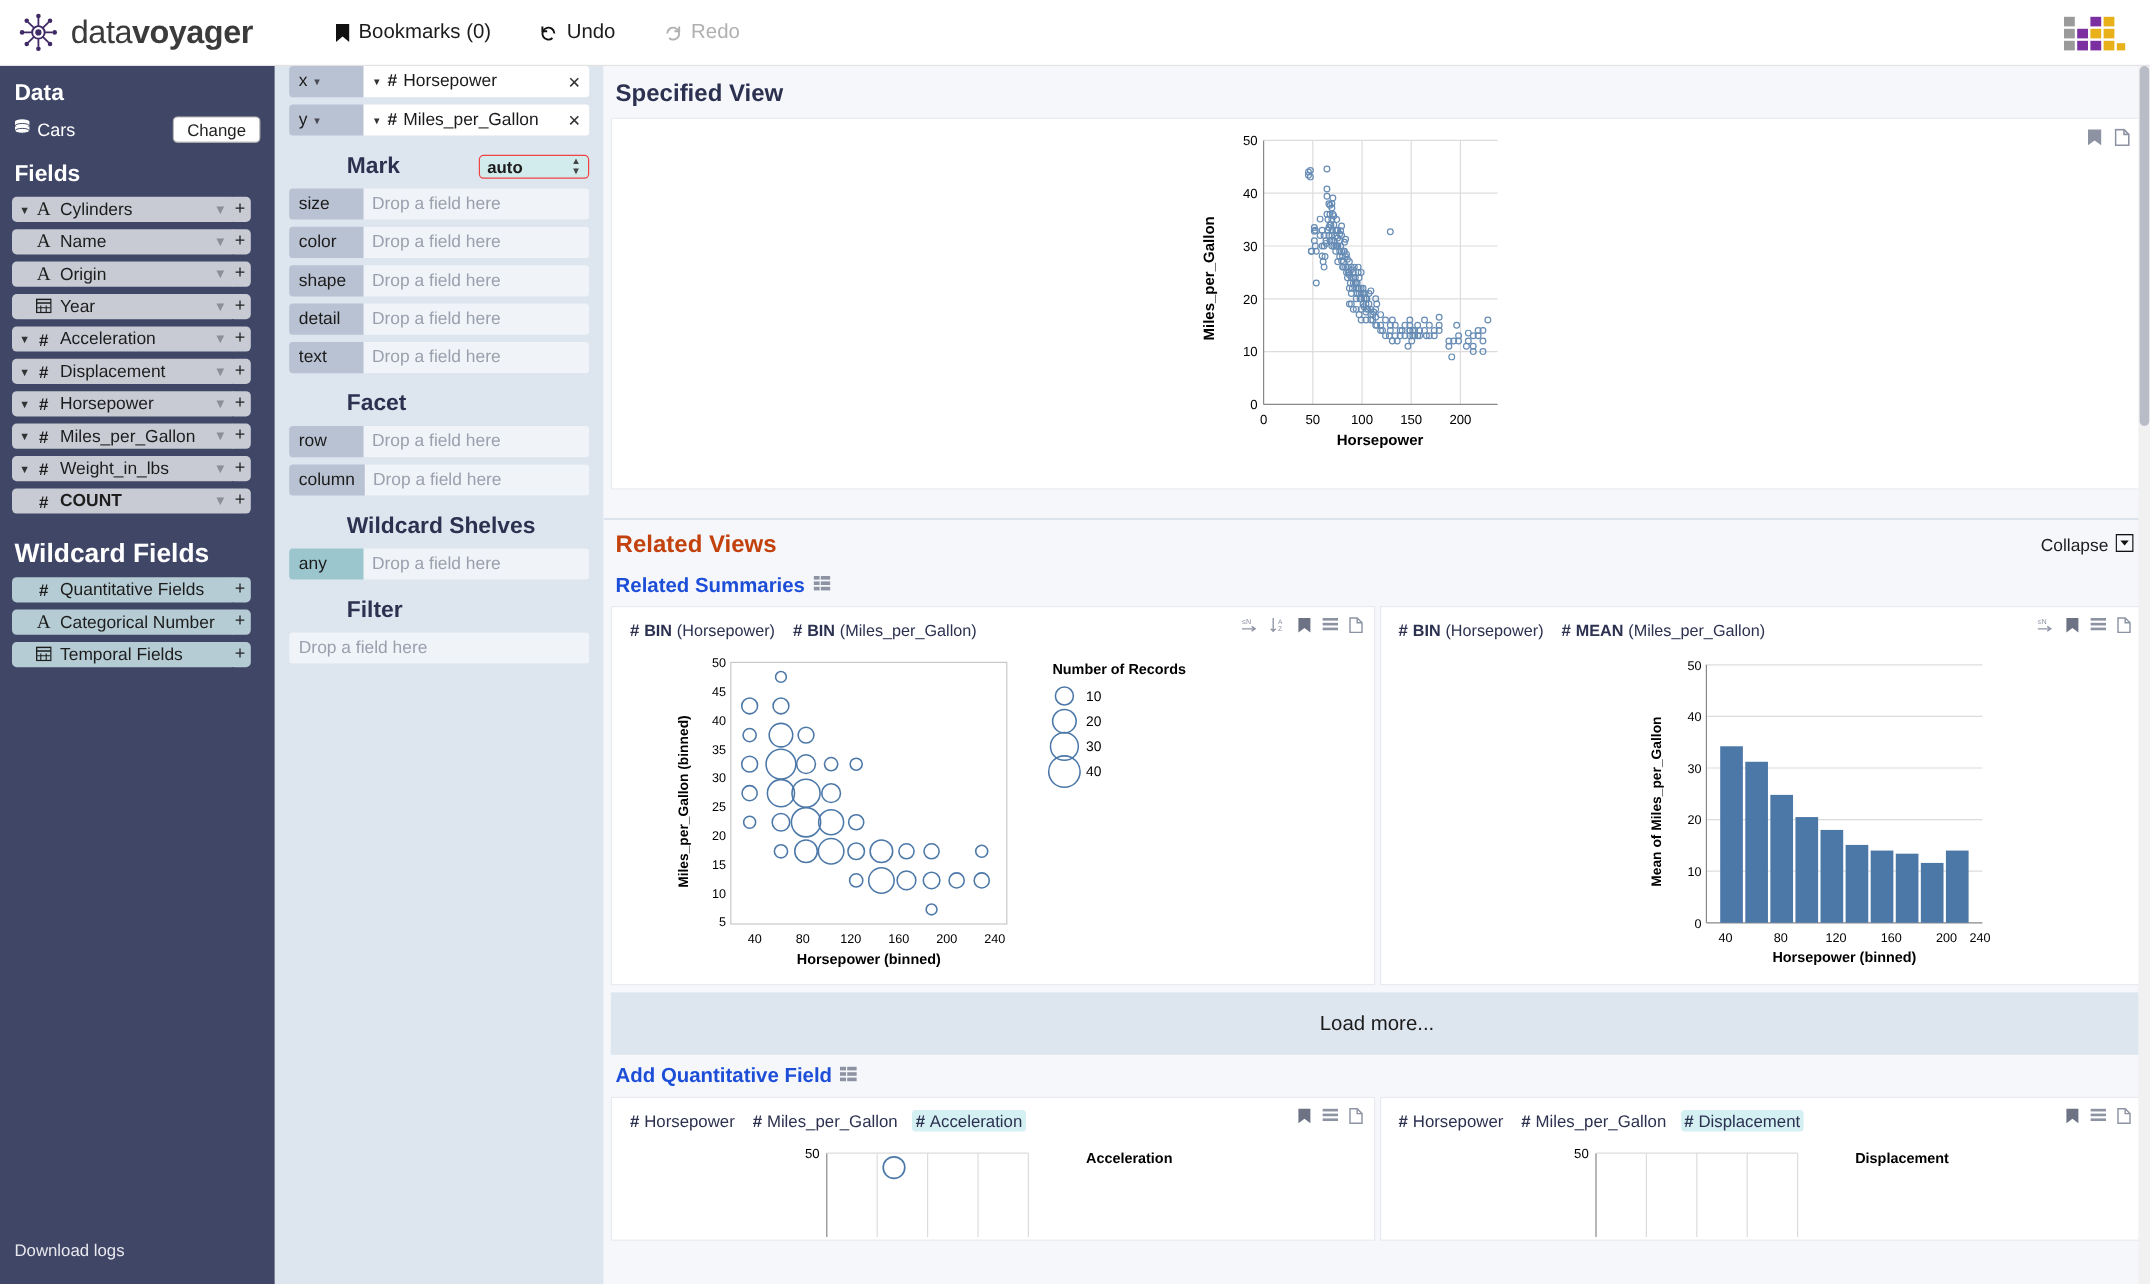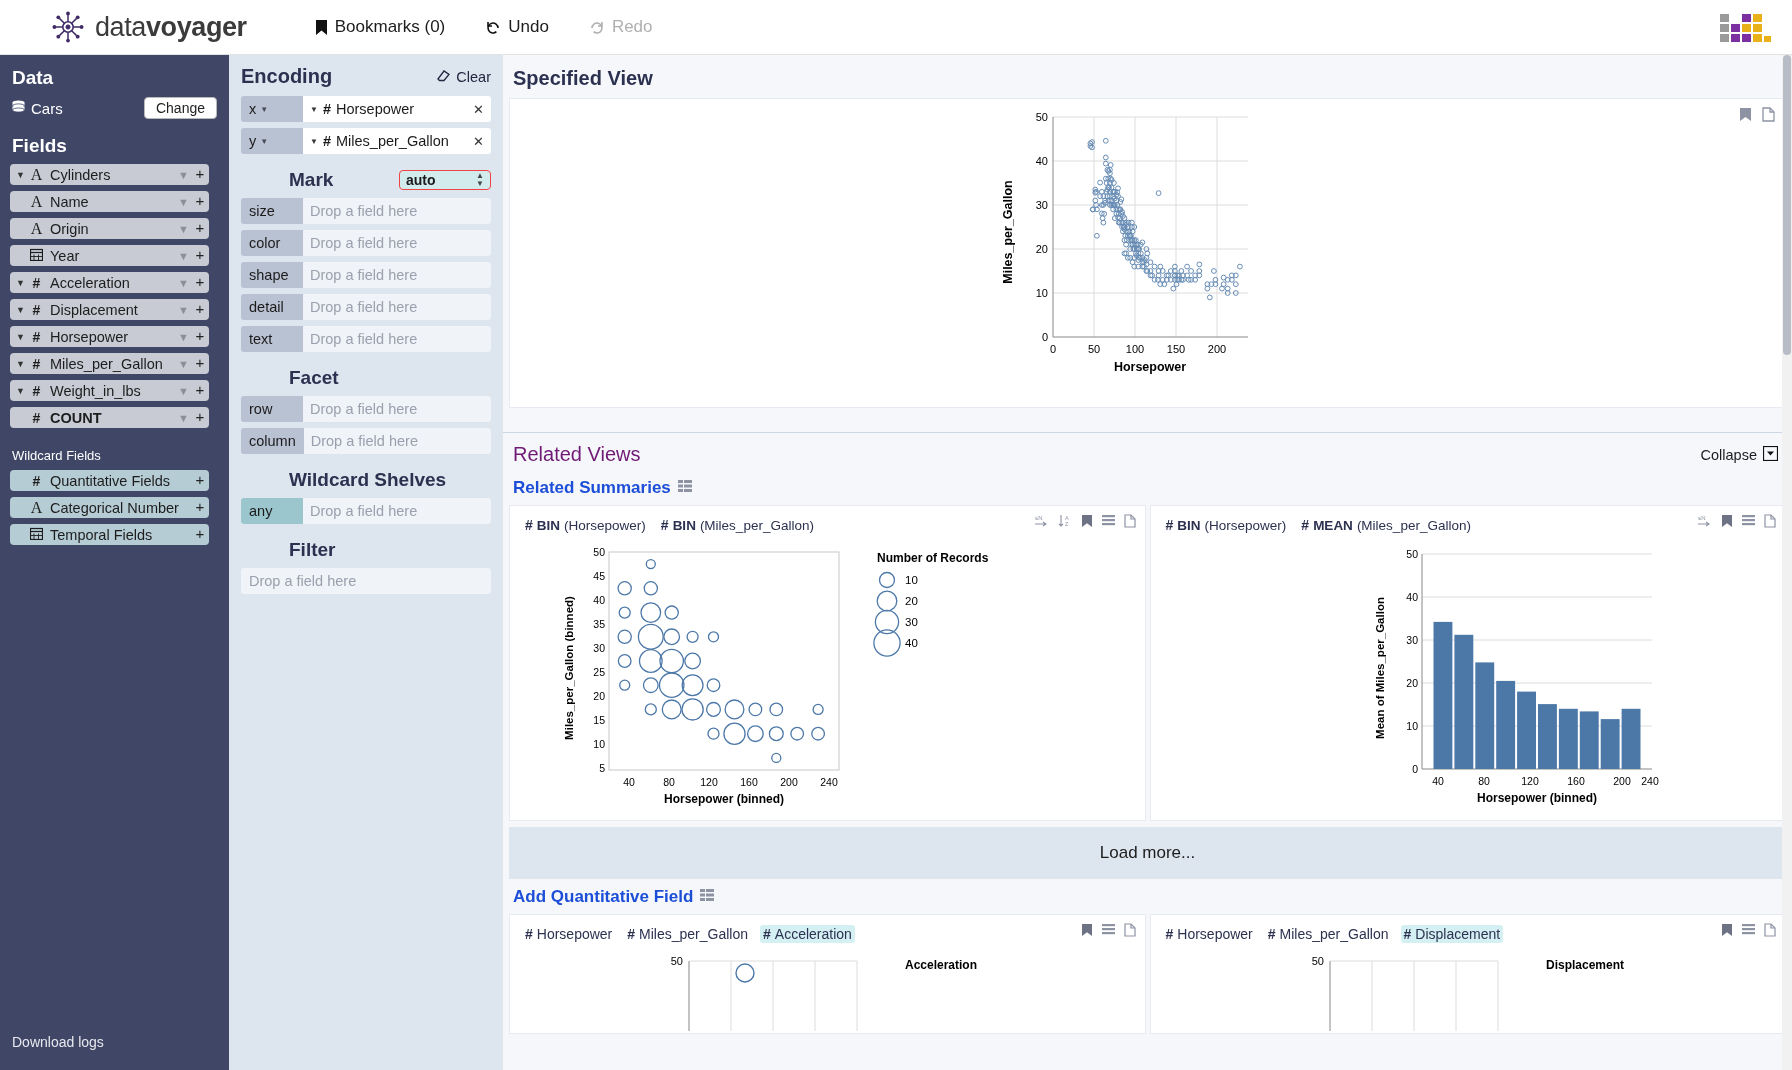--- a/index.html
+++ b/index.html
@@ -13,21 +13,21 @@
     color:#2c3150;
   }
   
   .topbar {
     height:55px; width:100%;
     background:#ffffff;
     border-bottom:1px solid #e3e3e3;
     display:flex; align-items:center;
     position:relative;
   }
-  .logo-wrap { display:flex; align-items:center; padding-left:14px; gap:9px;margin-left:36px; }
+  .logo-wrap { display:flex; align-items:center; padding-left:14px; gap:9px; }
   .logo-mark { width:36px; height:36px; position:relative; }
   .brand { font-size:27px; letter-spacing:-0.4px; color:#3b3b3b; }
   .brand b { font-weight:bold; }
   .brand .light { font-weight:400; }
   .topnav { display:flex; align-items:center; margin-left:68px; gap:40px; }
   .topnav-item { display:flex; align-items:center; gap:7px; font-size:17px; color:#1c1c1c; cursor:pointer; }
   .topnav-item.disabled { color:#b0b0b0; cursor:default; }
   .topnav-item svg { display:block; }
   .topright-logo { position:absolute; right:14px; top:8px; }
 
@@ -61,21 +61,21 @@
   .field-pill .ftype.ordinal { font-family:"Liberation Serif", serif; font-weight:normal; font-size:16px; }
   .field-pill .fname { flex:1; padding-left:4px; white-space:nowrap; overflow:hidden; }
   .field-pill .fname.bold { font-weight:bold; }
   .field-pill .filt { color:#8c8f99; font-size:11px; padding:0 4px; }
   .field-add {
     position:absolute; right:10px;
     width:18px; height:21px; background:#c8cbd4; border-radius:4px;
     color:#222; font-size:15px; line-height:20px; text-align:center; cursor:pointer;
   }
   .field-row { position:relative; padding-right:22px; }
-  .wc-title { font-size:13px; font-weight:normal; padding:14px 2px 7px 2px; }
+  .wc-title { font-size:22px; font-weight:bold; padding:14px 2px 7px 2px; }
   .field-pill.wildcard { background:#b6ccd4; }
   .downloadlogs { position:absolute; bottom:20px; left:12px; font-size:14px; color:#e8e8ee; cursor:pointer; }
 
   
   .encpane {
     width:274px; flex:0 0 274px;
     background:#dde5ef;
     padding:0 12px;
     position:relative;
   }
@@ -120,21 +120,21 @@
     background:#f5f7fb; border-bottom:1px solid #cdd6e3;
     padding:0 0 6px 0; position:relative; height:378px;
   }
   .sec-heading { font-size:20px; font-weight:bold; color:#2c3150; padding:12px 0 8px 10px; }
   .spec-card {
     background:#ffffff; margin:0 6px 0 6px; height:310px; position:relative;
     border:1px solid #e7ebf1;
   }
   .card-tools { position:absolute; top:8px; right:10px; display:flex; gap:10px; color:#8d93a3; }
   .rv-header { display:flex; align-items:center; justify-content:space-between; padding:10px 14px 4px 10px; }
-  .rv-title { font-size:20px; font-weight:normal; color:#701a75; }
+  .rv-title { font-size:20px; font-weight:bold; color:#c2410c; }
   .collapse { display:flex; align-items:center; gap:6px; font-size:14.5px; color:#1c1c1c; cursor:pointer; }
   .group-title { font-size:17px; font-weight:bold; color:#1d4ed8; padding:8px 0 7px 10px; display:flex; align-items:flex-start; gap:7px; }
   .plot-row { display:flex; gap:4px; padding:0 6px; }
   .plot-card { background:#ffffff; border:1px solid #e7ebf1; flex:1; position:relative; padding:6px 0 0 0; }
   .plot-card-head { display:flex; align-items:center; gap:9px; padding:4px 8px 2px 12px; font-size:14px; }
   .fieldtag { display:flex; align-items:center; gap:4px; padding:1px 3px; border-radius:3px; }
   .fieldtag.hl { background:#d4f0f3; }
   .fieldtag .h { font-weight:bold; font-size:14px; }
   .fieldtag .fn { font-weight:bold; font-size:13.5px; }
   .fieldtag .paren { font-size:13.5px; }
@@ -389,31 +389,20 @@
           <span class="fname">Temporal Fields</span>
         </div>
         <div class="field-add" style="top:0;background:#b6ccd4">+</div>
       </div>
     </div>
 
     <div class="downloadlogs">Download logs</div>
   </div>
 
   <div class="encpane">
-    <div class="enc-head">
-      <span class="enc-title">Encoding</span>
-      <span class="clear-btn">
-        <span>
-          <svg width="15" height="15" viewBox="0 0 15 15">
-              <path d="M2 11l6-8 5 3.5-5 6H3.5z" fill="none" stroke="#22263f" stroke-width="1.3"></path>
-            </svg>
-        </span>
-        <span>Clear</span>
-      </span>
-    </div>
 
     <div class="shelf">
       <span class="shelf-label">
         <span>x</span>
         <span class="mini-caret">▼</span>
       </span>
       <span class="shelf-field">
         <span class="pcaret">▼</span>
         <span class="phash">#</span>
         <span>Horsepower</span>

